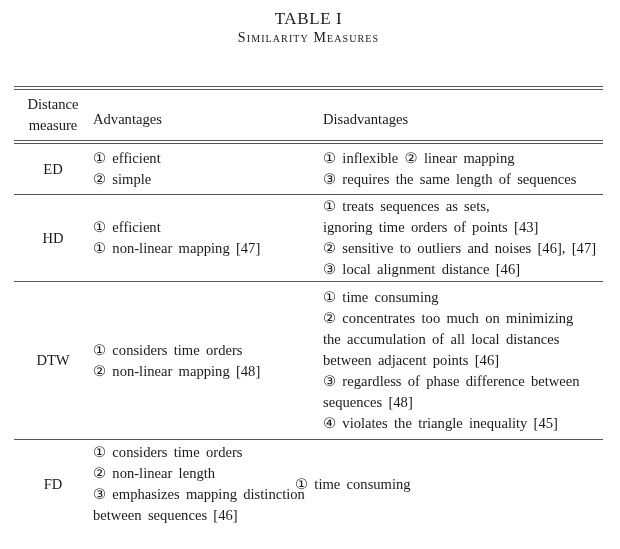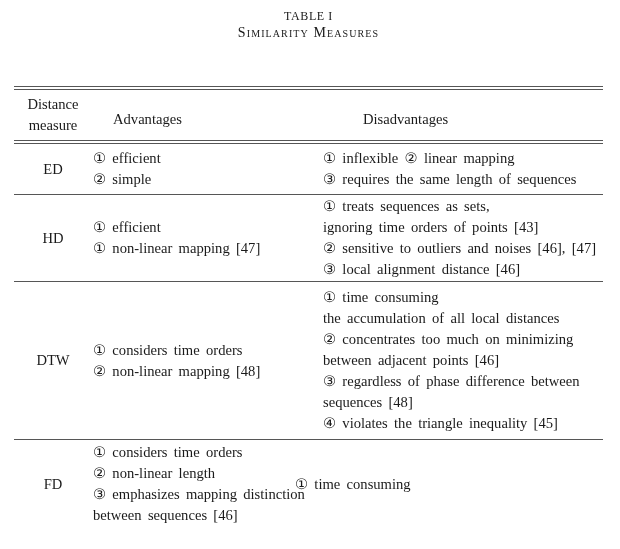--- a/index.html
+++ b/index.html
@@ -17,21 +17,21 @@
     overflow: hidden;
   }
   .page { width: 620px; height: 549px; position: relative; }
 
   .caption {
     width: 589px;
     margin: 9px 0 0 14px;
     text-align: center;
   }
   .caption .table-num {
-    font-size: 12px;
+    font-size: 17px;
     letter-spacing: 0.6px;
   }
   .caption .table-title {
     font-size: 14px;
     font-variant: small-caps;
     letter-spacing: 1.1px;
     margin-top: 1px;
   }
 
   .tbl {
@@ -61,21 +61,21 @@
     padding-left: 1px;
     line-height: 21px;
   }
   .c3 {
     flex: 1;
     padding-left: 1px;
     line-height: 21px;
   }
   .c2 .ln, .c3 .ln { word-spacing: 0.18em; white-space: nowrap; }
 
-  .thead { padding: 4px 0; gap: 20px; }
+  .thead { padding: 4px 0; }
   .thead .c2, .thead .c3 { word-spacing: normal; margin-top: 8px; }
 
   .r-ed  { padding: 4px 0; align-items: center; }
   .r-hd  { padding: 1px 0; }
   .r-dtw { padding: 5px 0; }
   .r-fd  { padding: 2px 0; }
 
   .shift-left { position: relative; left: -28px; }
 </style>
 </head>
@@ -134,22 +134,22 @@
     <div class="rule-single"></div>
 
     <div class="row r-dtw">
       <div class="c1">DTW</div>
       <div class="c2">
         <div class="ln">① considers time orders</div>
         <div class="ln">② non-linear mapping [48]</div>
       </div>
       <div class="c3">
         <div class="ln">① time consuming</div>
+        <div class="ln">② concentrates too much on minimizing</div>
         <div class="ln">the accumulation of all local distances</div>
-        <div class="ln">② concentrates too much on minimizing</div>
         <div class="ln">between adjacent points [46]</div>
         <div class="ln">③ regardless of phase difference between</div>
         <div class="ln">sequences [48]</div>
         <div class="ln">④ violates the triangle inequality [45]</div>
       </div>
     </div>
 
     <div class="rule-single"></div>
 
     <div class="row r-fd">

